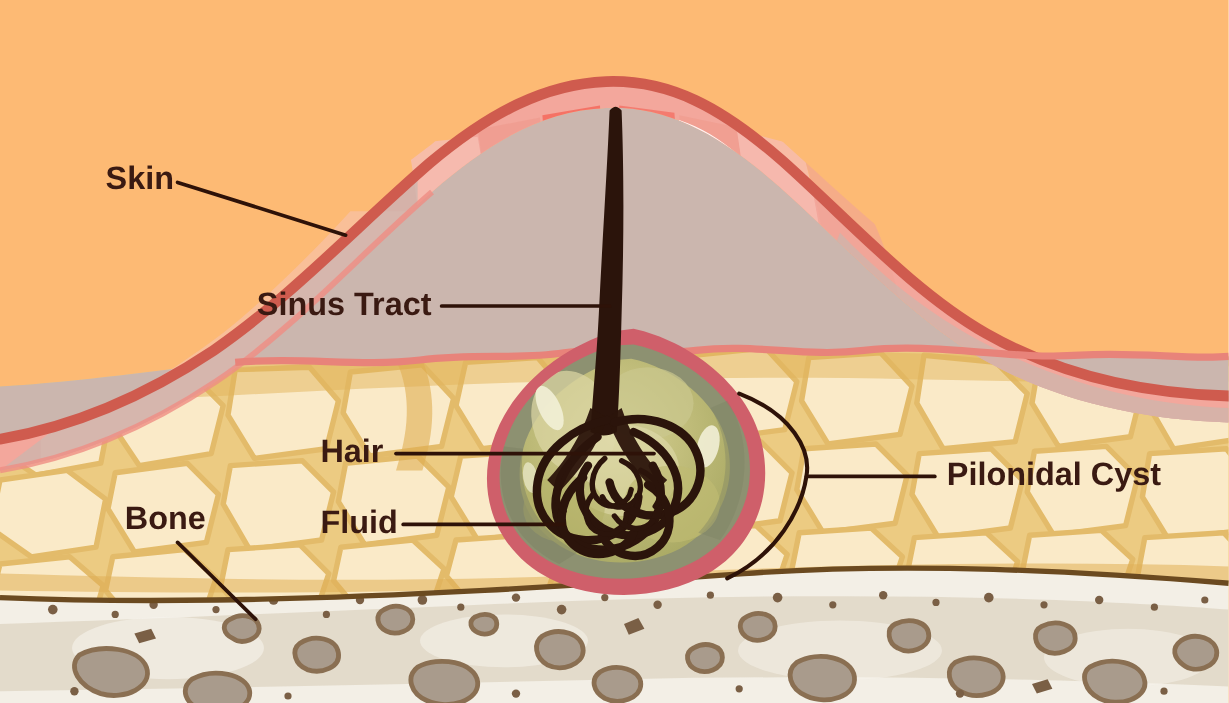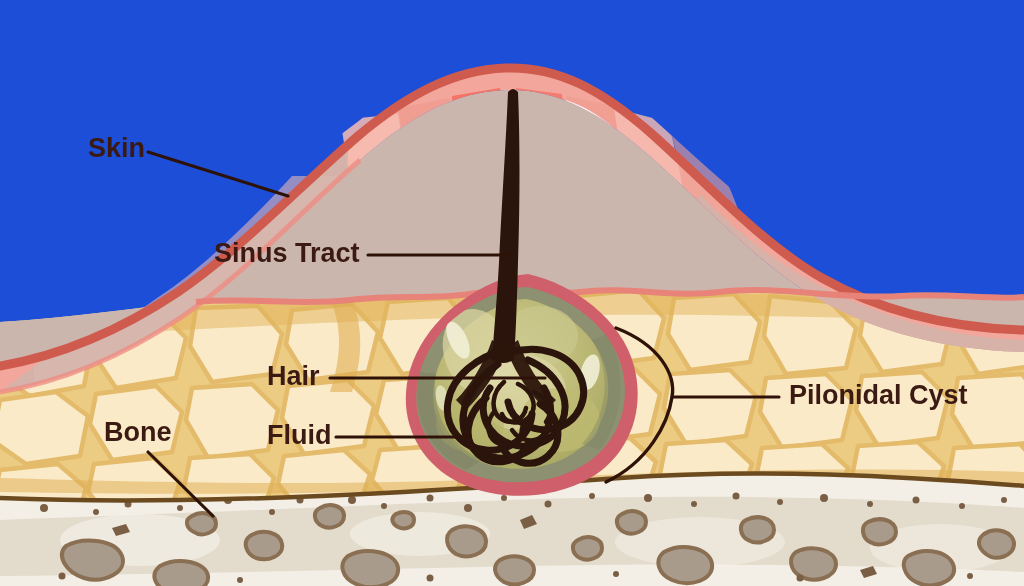--- a/index.html
+++ b/index.html
@@ -11,21 +11,21 @@
   body {
     width: 1024px;
     height: 586px;
     overflow: hidden;
     font-family: "Liberation Sans", sans-serif;
   }
   #diagram-root {
     position: relative;
     width: 1024px;
     height: 586px;
-    background: #1d4ed8;
+    background: #fdba74;
   }
   svg#anatomy-svg {
     display: block;
     width: 1024px;
     height: 586px;
   }
   .label-text {
     font-family: "Liberation Sans", sans-serif;
     font-weight: bold;
     fill: #3a1a12;

